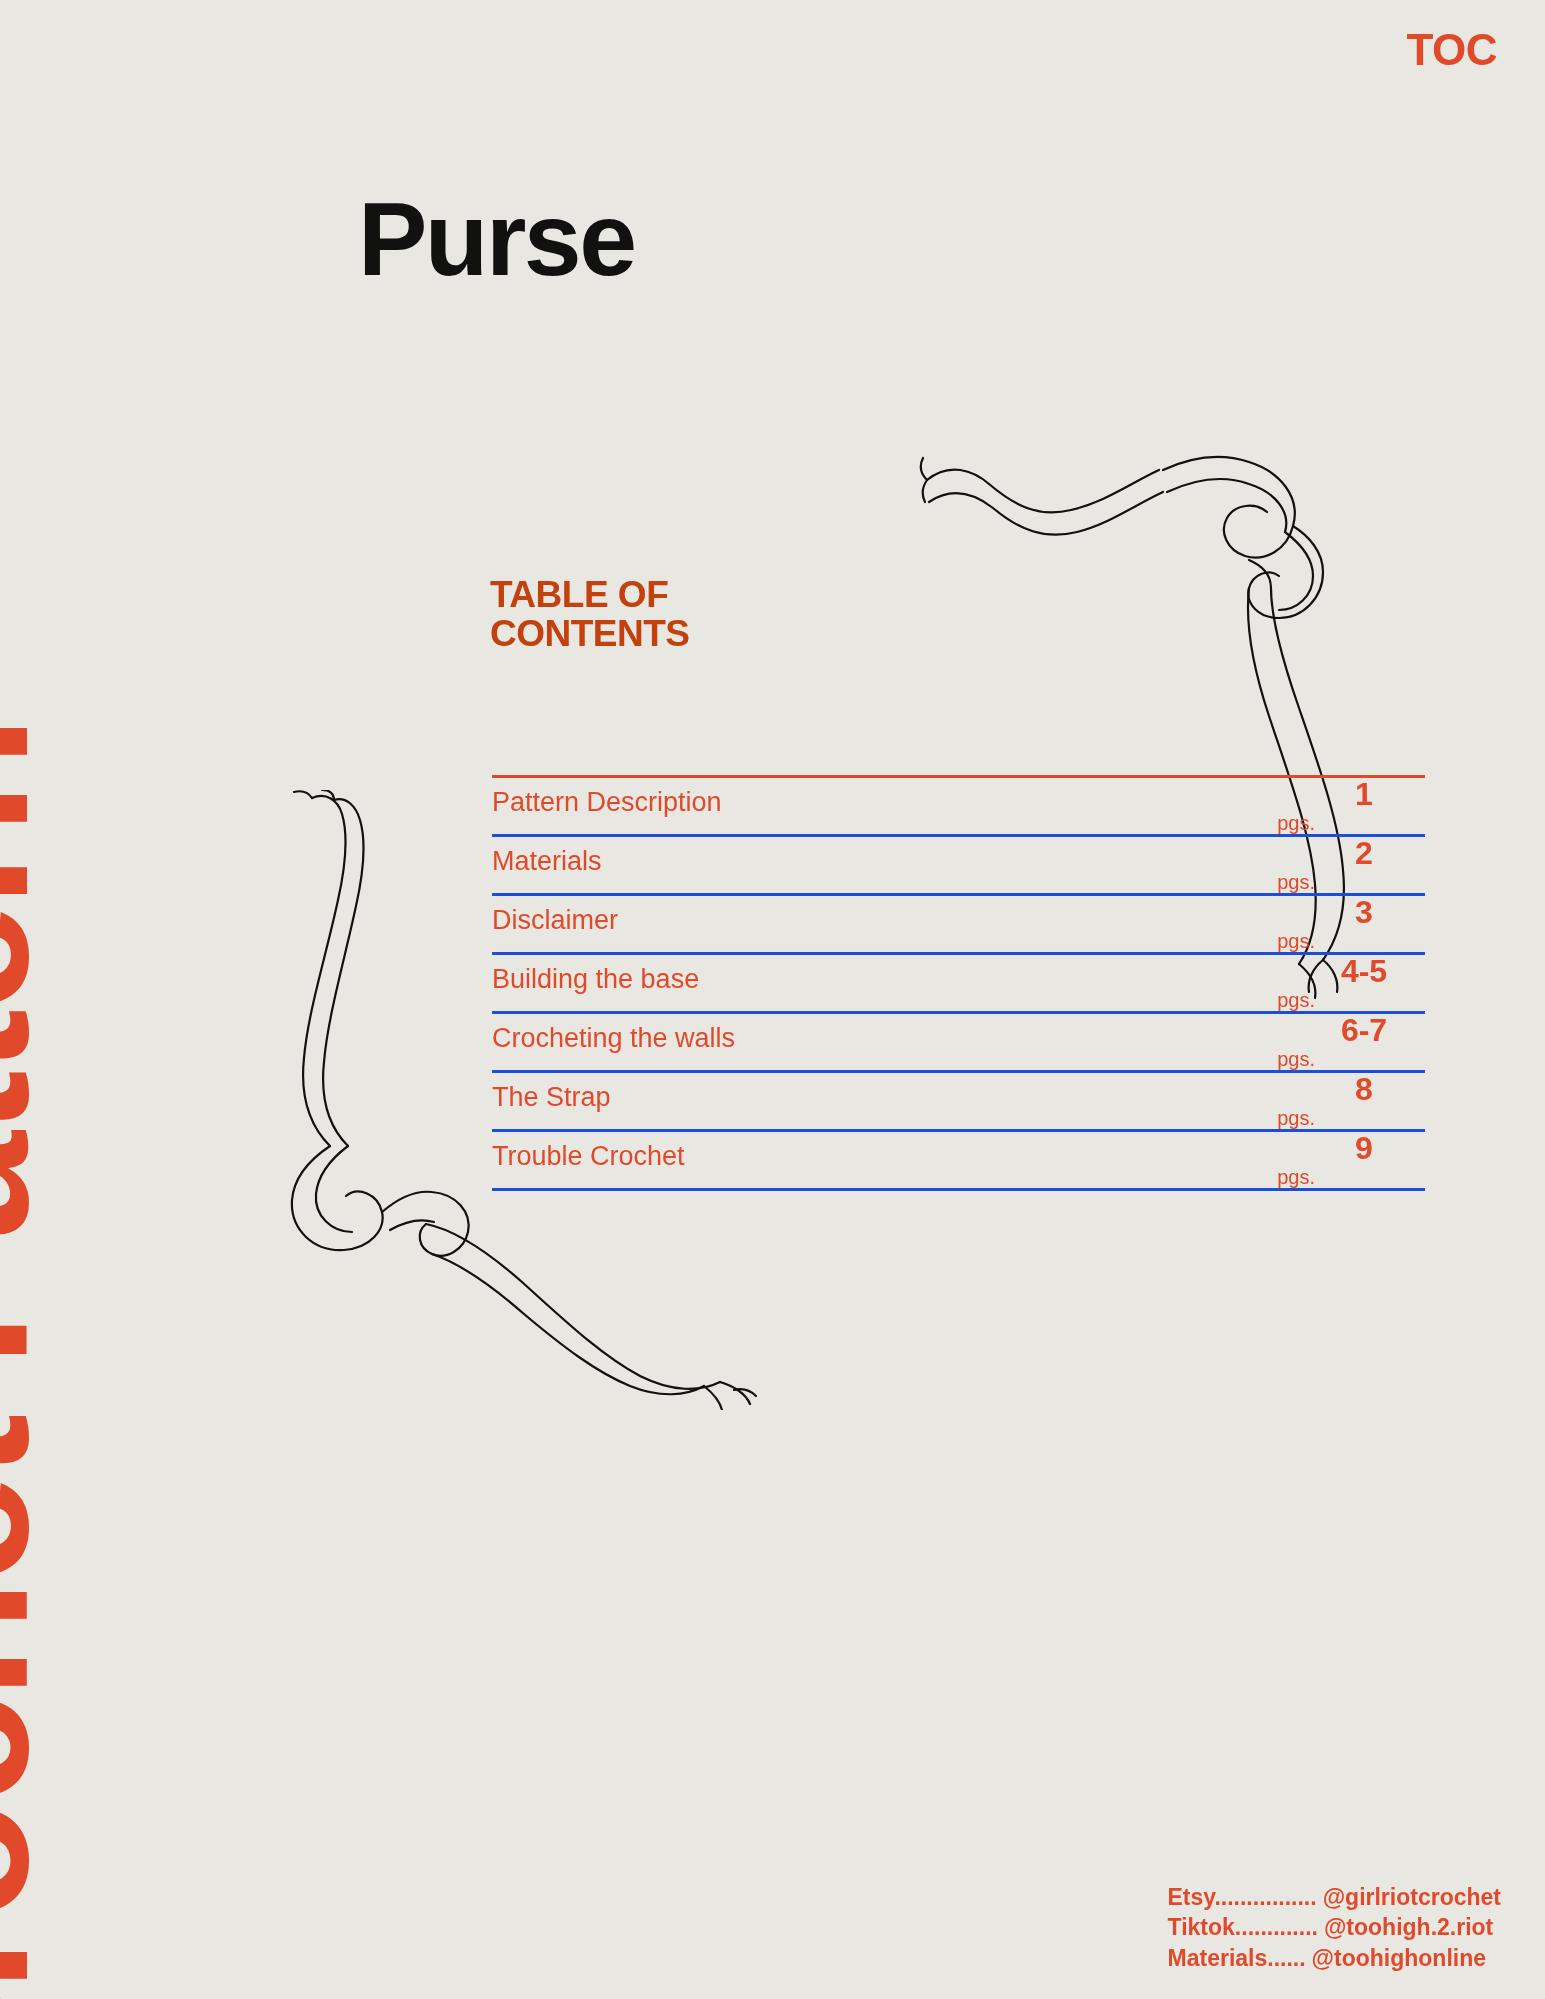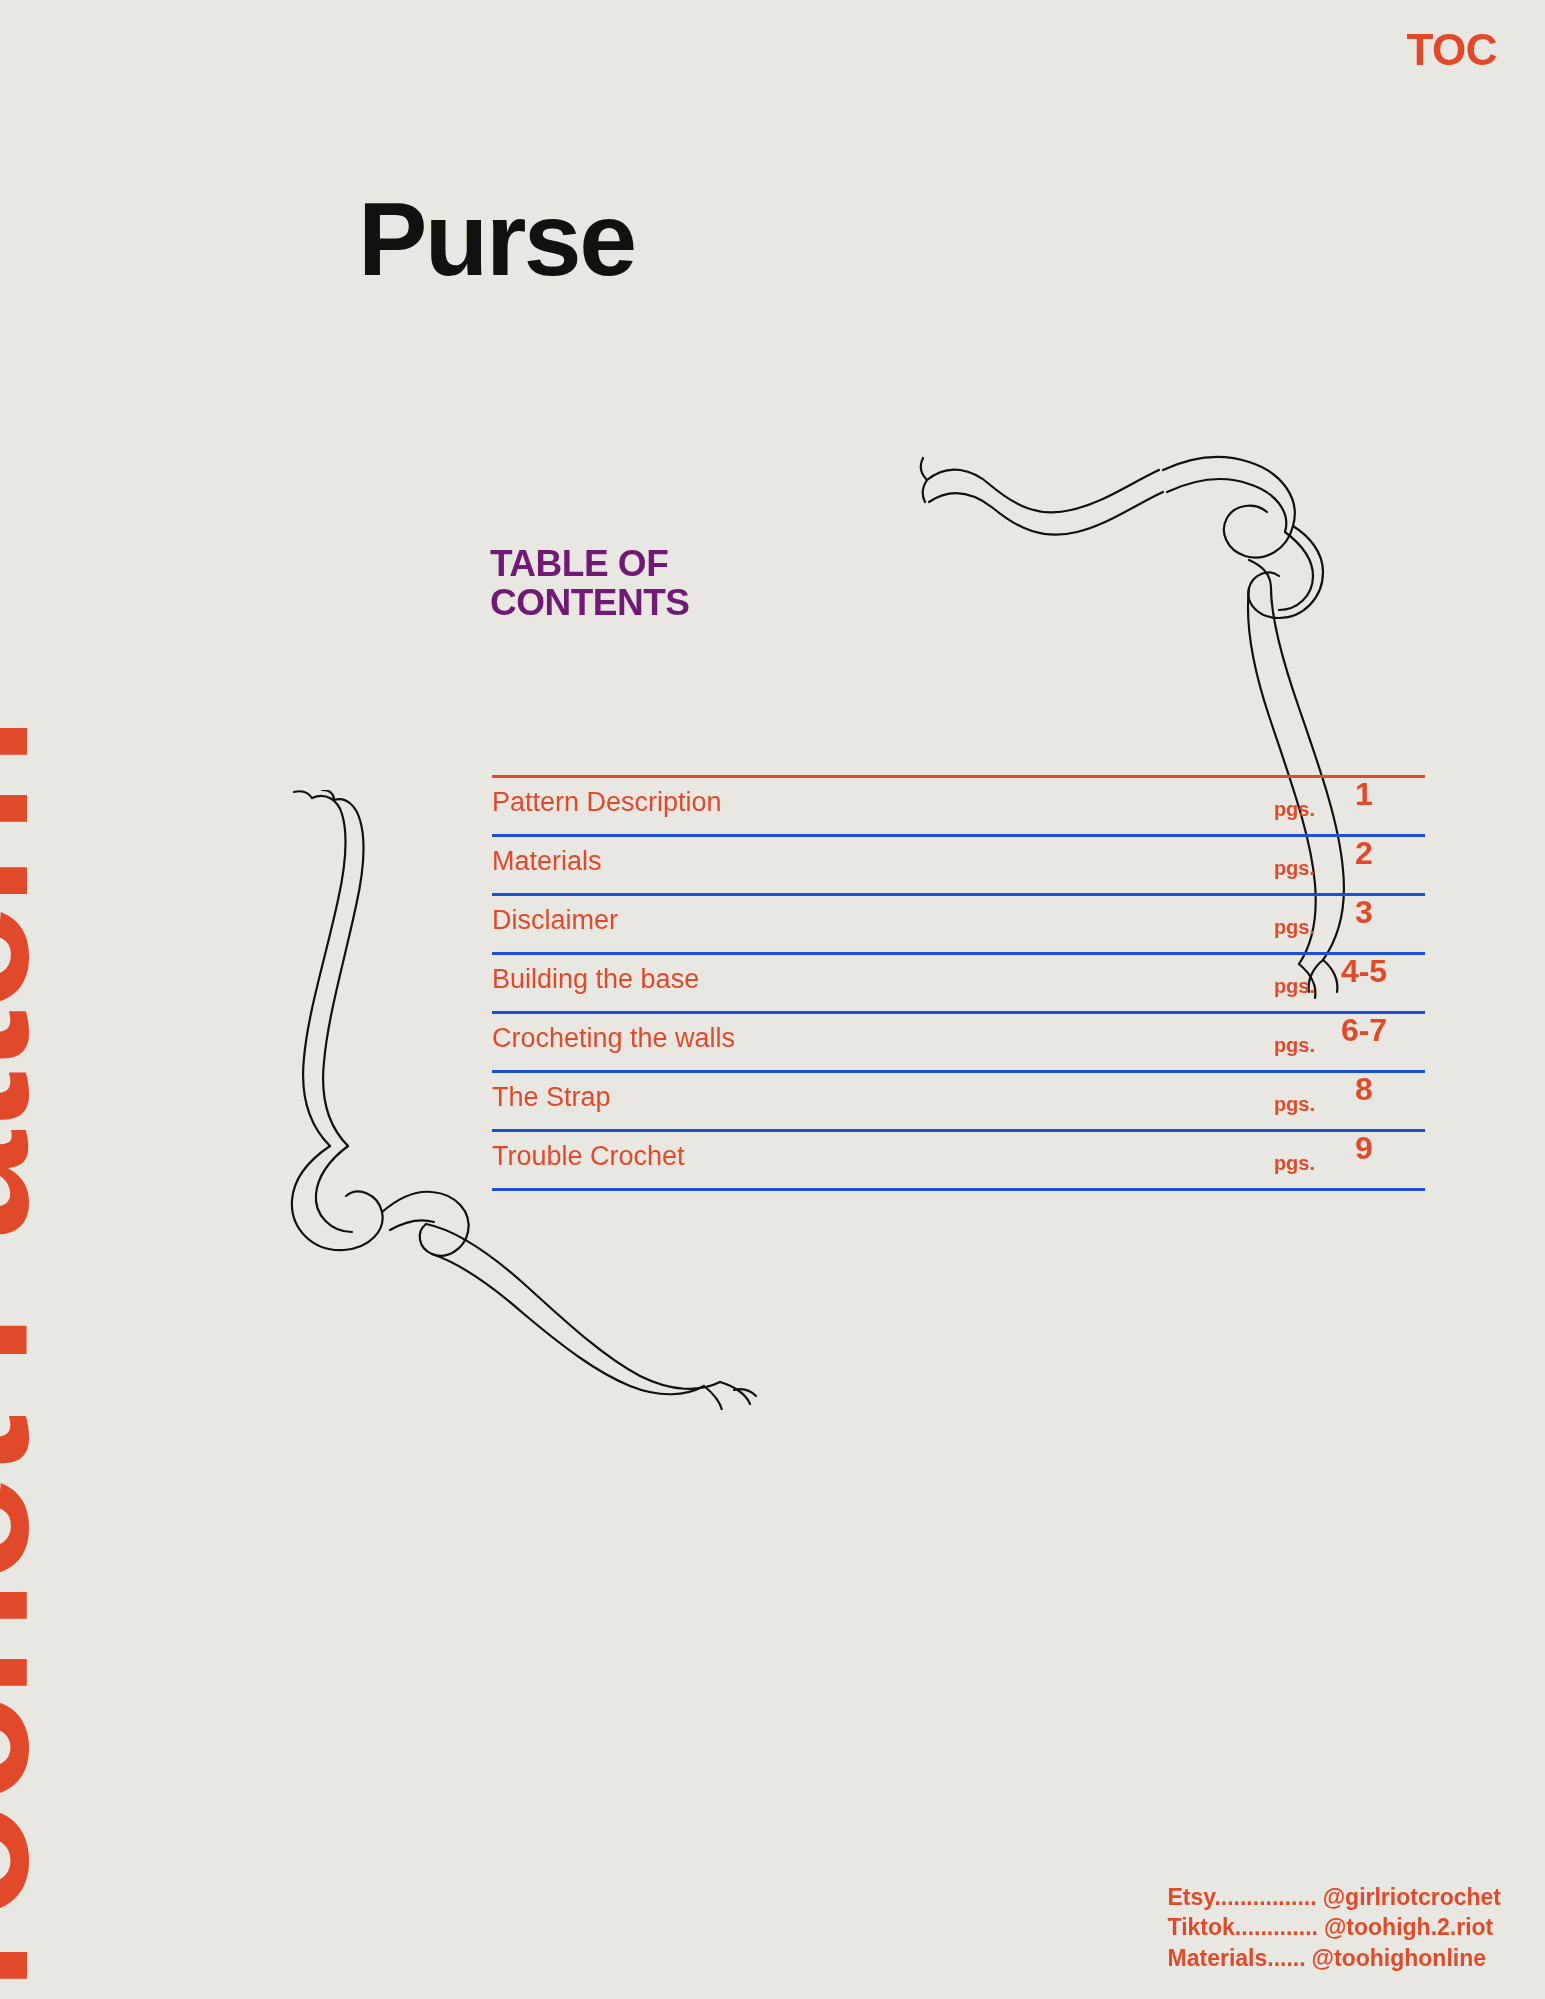--- a/index.html
+++ b/index.html
@@ -71,23 +71,23 @@
     letter-spacing: -2.5px;
   }
   .main-title .l2 {
     display: block;
   }
 
   
   .toc-heading {
     position: absolute;
     left: 490px;
-    top: 545px;
+    top: 576px;
     width: 420px;
-    color: #701a75;
+    color: #c2410c;
     font-size: 37px;
     font-weight: 700;
     line-height: 1.05;
     letter-spacing: -0.5px;
   }
 
   
   .toc-list {
     position: absolute;
     left: 492px;
@@ -104,23 +104,23 @@
   .toc-row .label {
     position: absolute;
     left: 0;
     top: 9px;
     font-size: 27px;
     letter-spacing: 0px;
   }
   .toc-row .pgs {
     position: absolute;
     right: 110px;
-    top: 20px;
+    top: 34px;
     font-size: 20px;
-    font-weight: 700;
+    font-weight: 400;
   }
   .toc-row .pagenum {
     position: absolute;
     right: 16px;
     top: -2px;
     width: 90px;
     text-align: center;
     font-size: 32px;
     font-weight: 700;
   }

